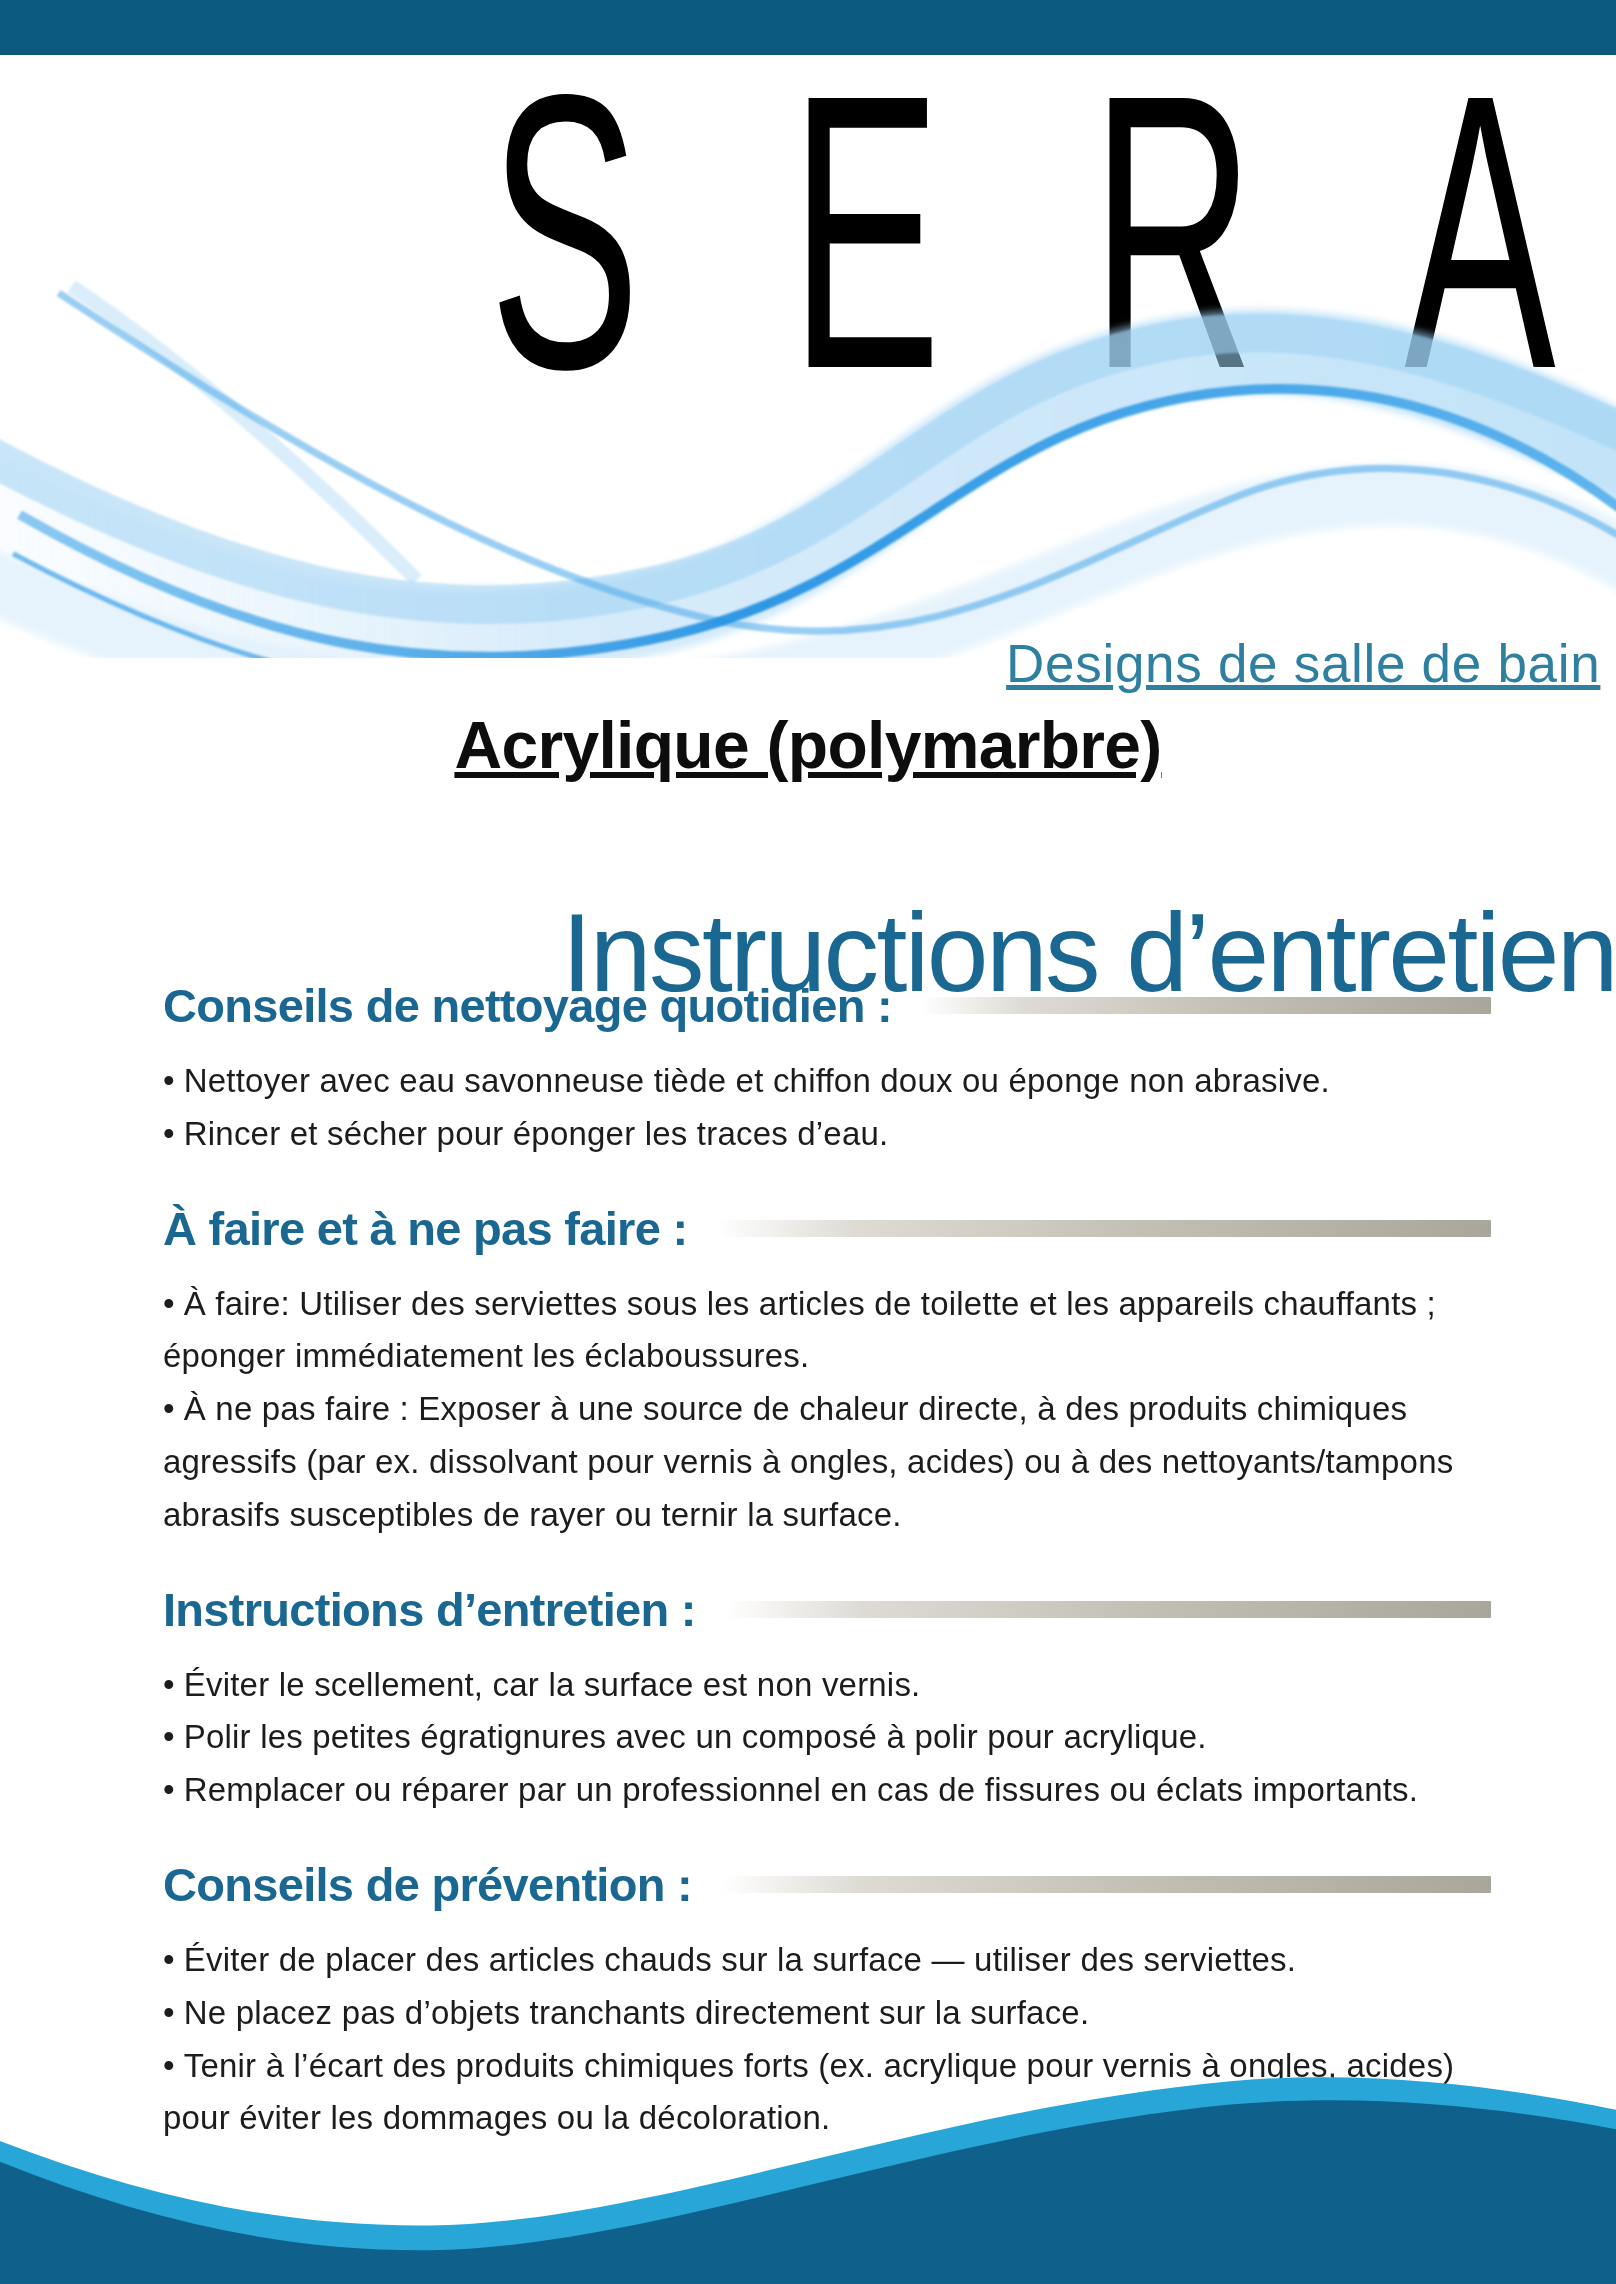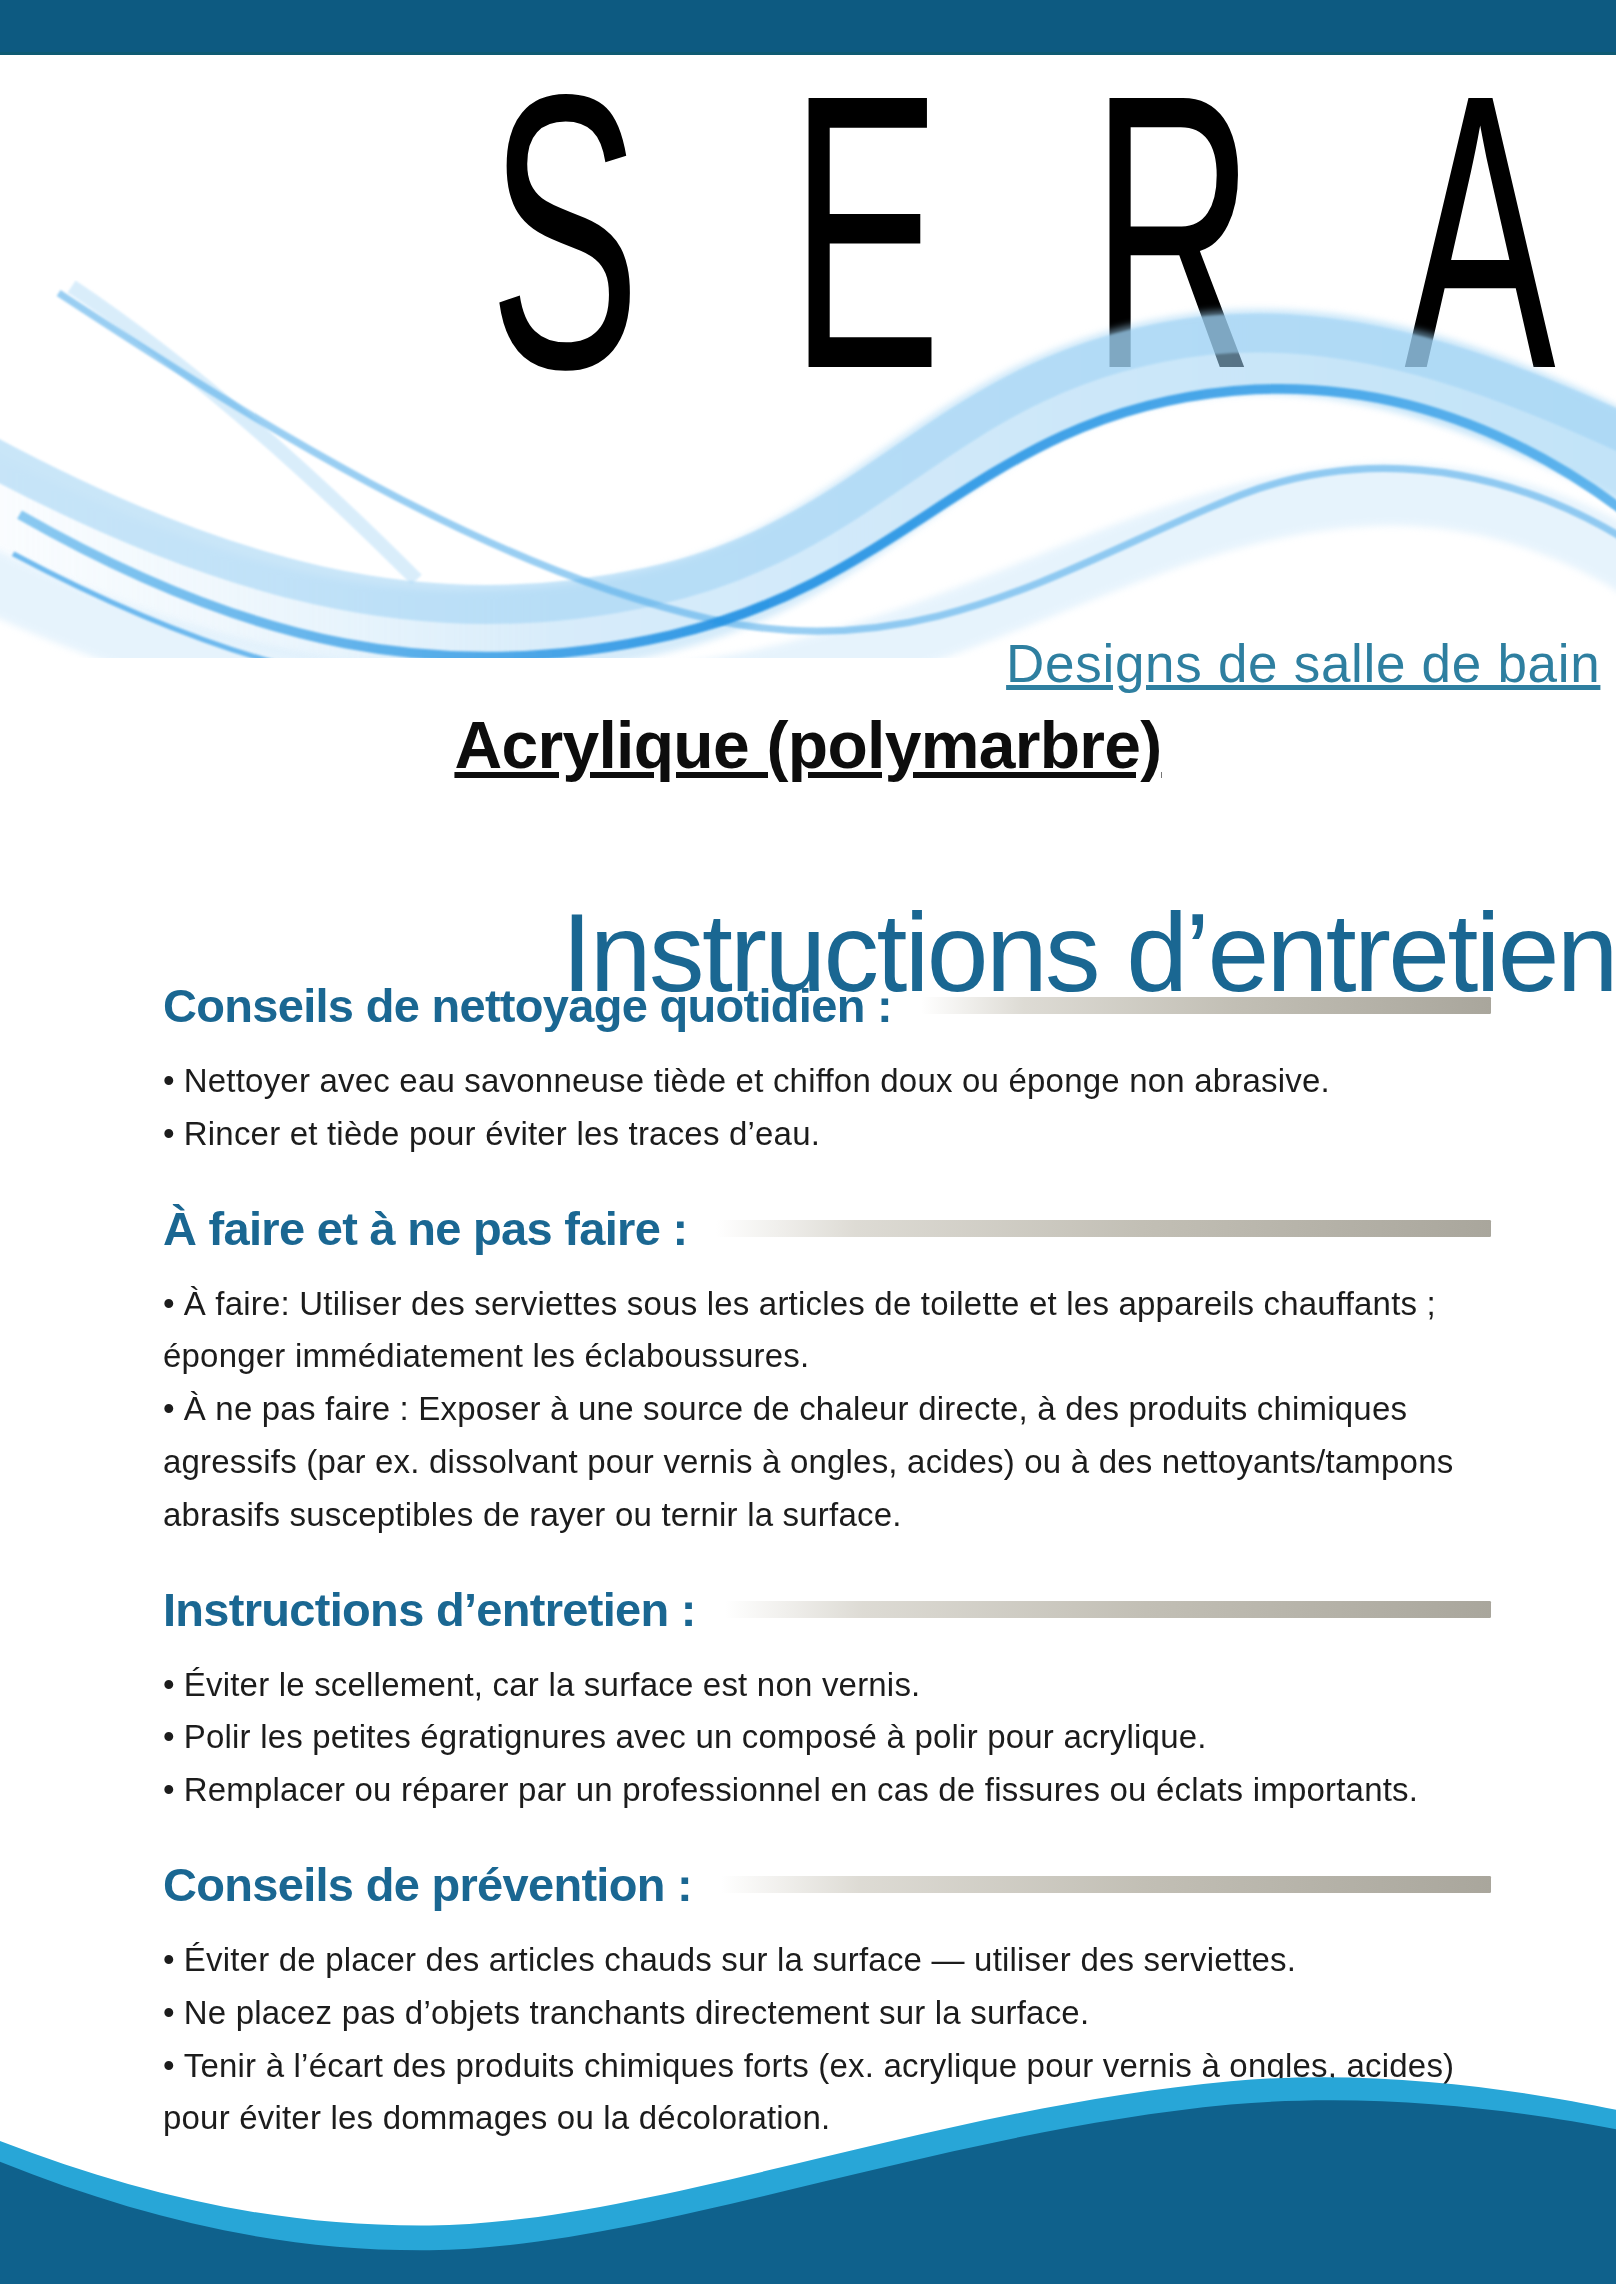--- a/index.html
+++ b/index.html
@@ -107,21 +107,21 @@
   <h1 class="page-title">Instructions d’entretien</h1>
 
   <div class="content" id="sections">
       <section class="section">
         <div class="section-head">
           <h2 class="section-heading">Conseils de nettoyage quotidien :</h2>
           <div class="rule"></div>
         </div>
         <div>
           <p class="bullet"><span class="marker">•</span><span>Nettoyer avec eau savonneuse tiède et chiffon doux ou éponge non abrasive.</span></p>
-          <p class="bullet"><span class="marker">•</span><span>Rincer et tiède pour éviter les traces d’eau.</span></p>
+          <p class="bullet"><span class="marker">•</span><span>Rincer et sécher pour éponger les traces d’eau.</span></p>
         </div>
       </section>
       <section class="section">
         <div class="section-head">
           <h2 class="section-heading">À faire et à ne pas faire :</h2>
           <div class="rule"></div>
         </div>
         <div>
           <p class="bullet"><span class="marker">•</span><span>À faire: Utiliser des serviettes sous les articles de toilette et les appareils chauffants ; éponger immédiatement les éclaboussures.</span></p>
           <p class="bullet"><span class="marker">•</span><span>À ne pas faire : Exposer à une source de chaleur directe, à des produits chimiques agressifs (par ex. dissolvant pour vernis à ongles, acides) ou à des nettoyants/tampons abrasifs susceptibles de rayer ou ternir la surface.</span></p>

